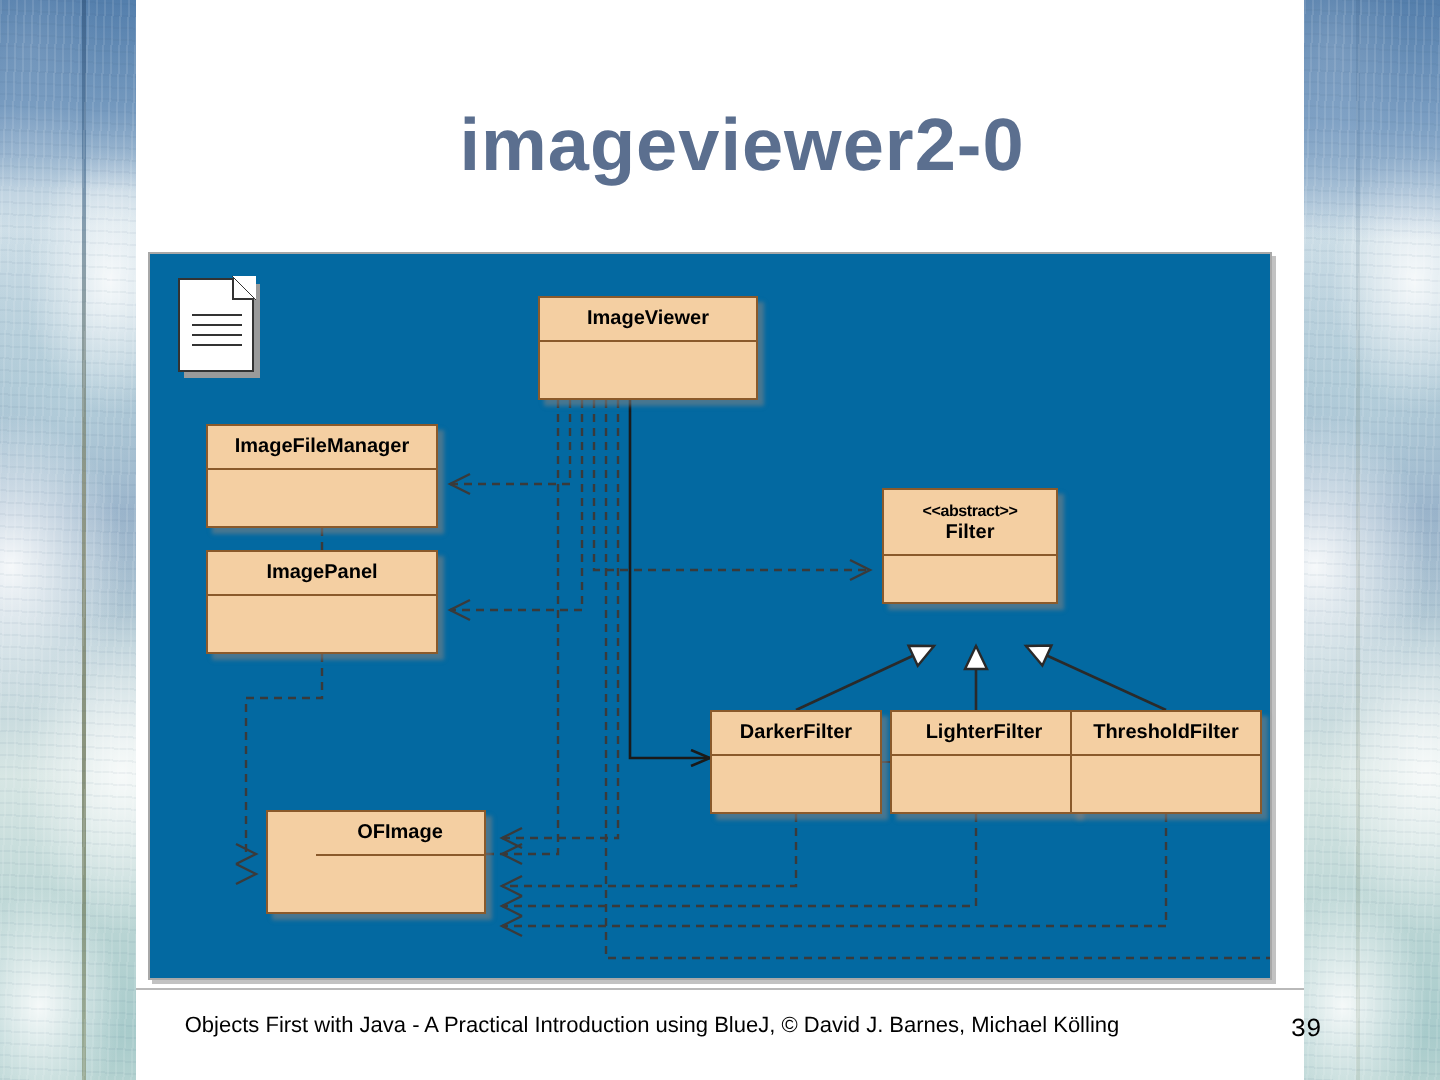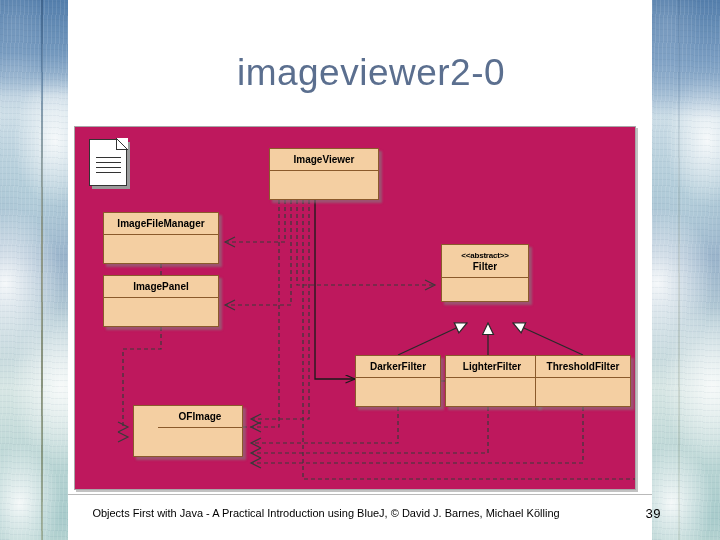--- a/index.html
+++ b/index.html
@@ -49,29 +49,29 @@
   .edge.right .top-dark{
     position:absolute;left:0;right:0;top:0;height:120px;
     background:linear-gradient(180deg,#4b77a6 0%, #6f95bd 50%, rgba(155,185,208,0) 100%);
     opacity:.8;
   }
 
   
   #title{
     position:absolute;left:68px;right:68px;top:48px;height:50px;
     display:flex;align-items:center;justify-content:center;
-    color:#5b6f8f;font-size:37px;font-weight:400;letter-spacing:.5px;
+    color:#5b6f8f;font-size:37px;font-weight:700;letter-spacing:.5px;
     white-space:nowrap;
     margin-left:22px;
   }
 
   
   #panel{
     position:absolute;left:74px;top:126px;width:560px;height:362px;
-    background:#be185d;border:1px solid #a8a8a8;
+    background:#0369a1;border:1px solid #a8a8a8;
     box-shadow:2px 2px 0 rgba(120,120,120,.45);
   }
   #canvas{position:absolute;inset:0;}
   #canvas svg{position:absolute;left:0;top:0;}
 
   
   .uml{
     position:absolute;
     background:#f4cfa2;border:1px solid #8a5a2b;
     box-shadow:3px 3px 2px rgba(130,130,130,.55);

